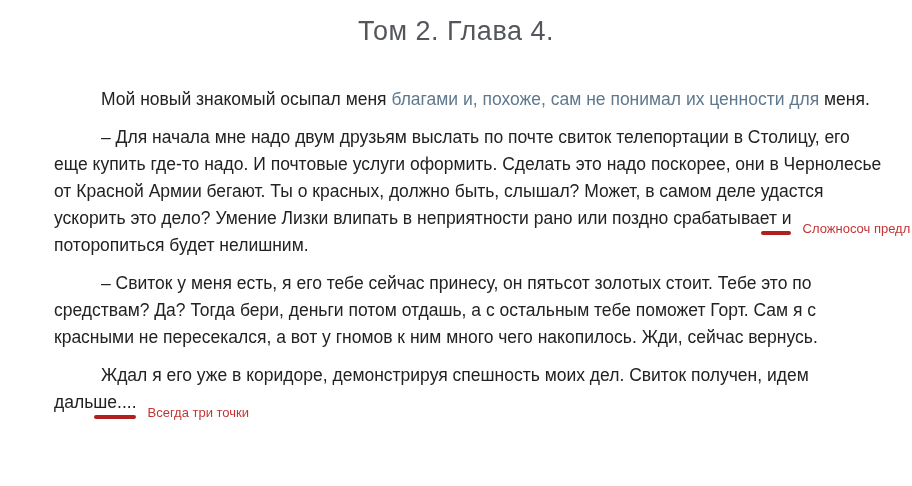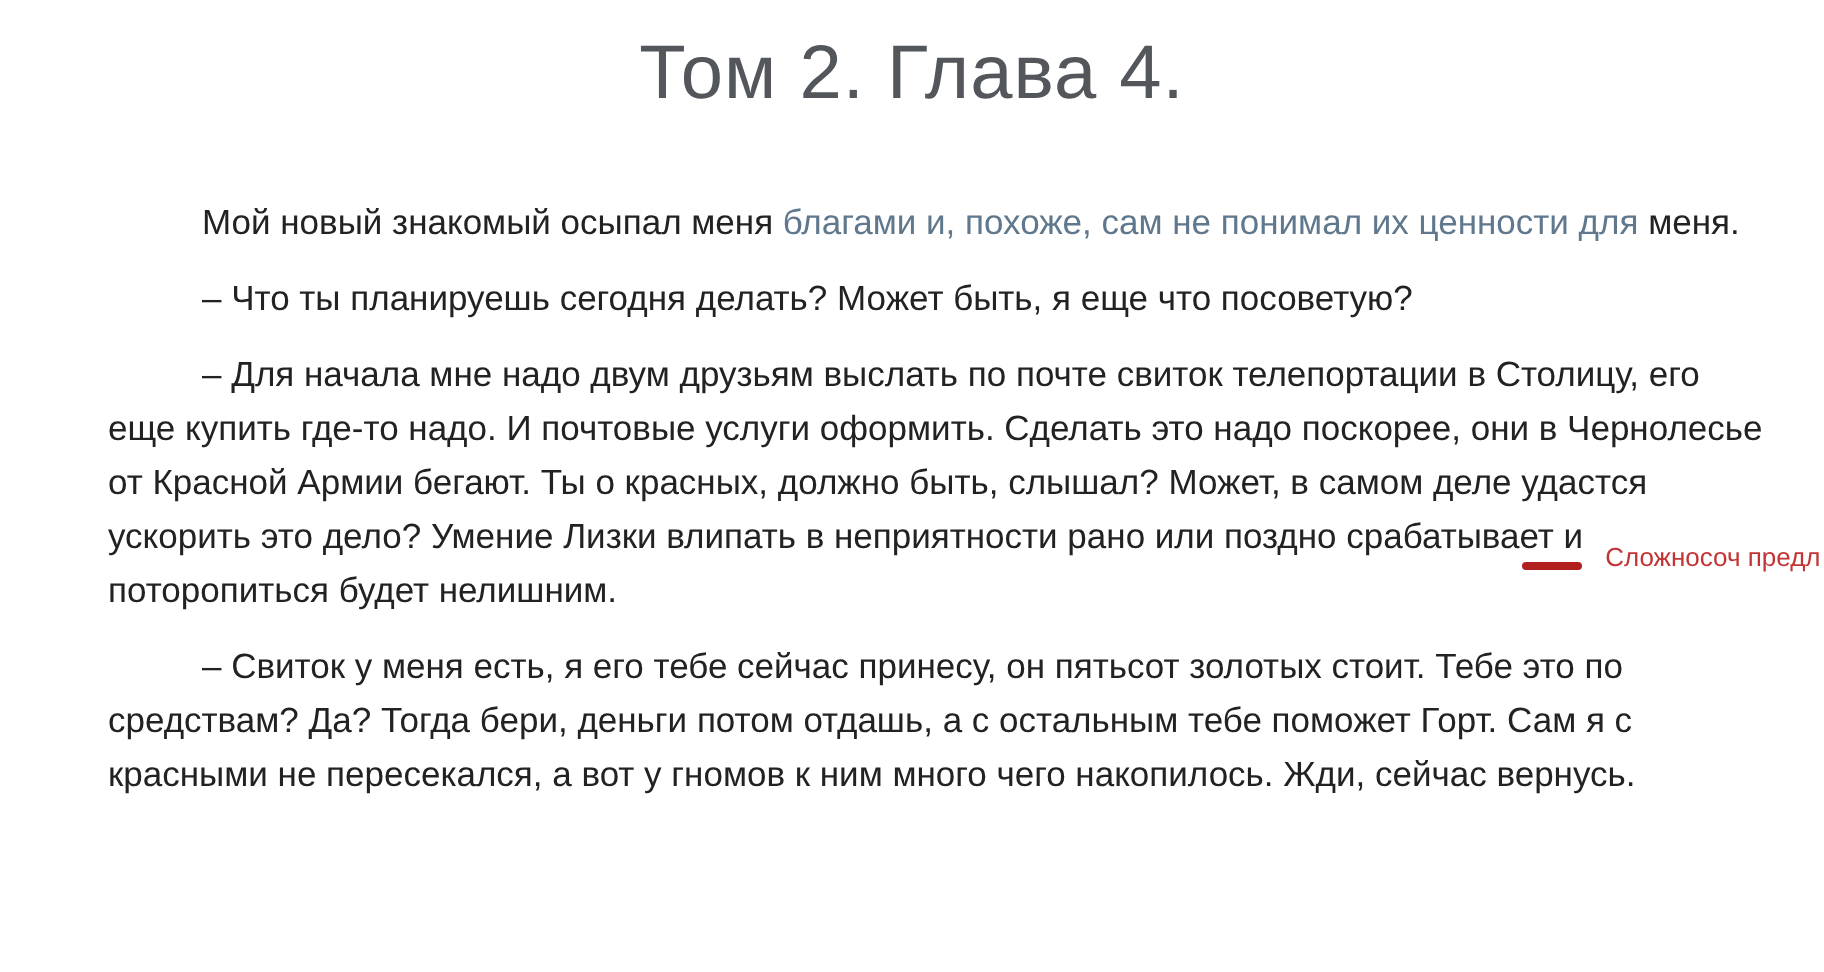--- a/index.html
+++ b/index.html
@@ -9,21 +9,21 @@
   }
   body {
     width: 912px;
     height: 486px;
     overflow: hidden;
     font-family: "Liberation Sans", "DejaVu Sans", sans-serif;
   }
   .chapter-title {
     margin: 16px 0 0 0;
     text-align: center;
-    font-size: 38px;
+    font-size: 27px;
     font-weight: 400;
     color: #53575b;
     letter-spacing: 0.5px;
   }
   .page-text {
     margin: 39px 30px 0 40px;
     font-size: 17.5px;
     line-height: 27px;
     color: #222222;
   }
@@ -61,20 +61,20 @@
 </style>
 </head>
 <body>
 
 <h1 class="chapter-title">Том 2. Глава 4.</h1>
 
 <div class="page-text">
 
   <p><span>Мой новый знакомый осыпал меня </span><span class="seg-muted">благами и, похоже, сам не понимал их ценности для</span><span> меня.</span></p>
 
-  <p><span>– Что ты планируешь сегодня делать? Может быть, я еще что посоветую?</span></p>
 
   <p><span>– Для начала мне надо двум друзьям выслать по почте свиток телепортации в Столицу, его еще купить где-то надо. И почтовые услуги оформить. Сделать это надо поскорее, они в Чернолесье от Красной Армии бегают. Ты о красных, должно быть, слышал? Может, в самом деле удастся ускорить это дело? Умение Лизки влипать в неприятности рано или поздно срабатыва</span><span class="seg-marked"><span>ет и</span><span class="correction-note">Сложносоч предл</span></span><span> поторопиться будет нелишним.</span></p>
 
   <p><span>– Свиток у меня есть, я его тебе сейчас принесу, он пятьсот золотых стоит. Тебе это по средствам? Да? Тогда бери, деньги потом отдашь, а с остальным тебе поможет Горт. Сам я с красными не пересекался, а вот у гномов к ним много чего накопилось. Жди, сейчас вернусь.</span></p>
 
+  <p><span>Ждал я его уже в коридоре, демонстрируя спешность моих дел. Свиток получен, идем даль</span><span class="seg-marked"><span>ше....</span><span class="correction-note">Всегда три точки</span></span></p>
 
 </div>
 
 </body></html>

